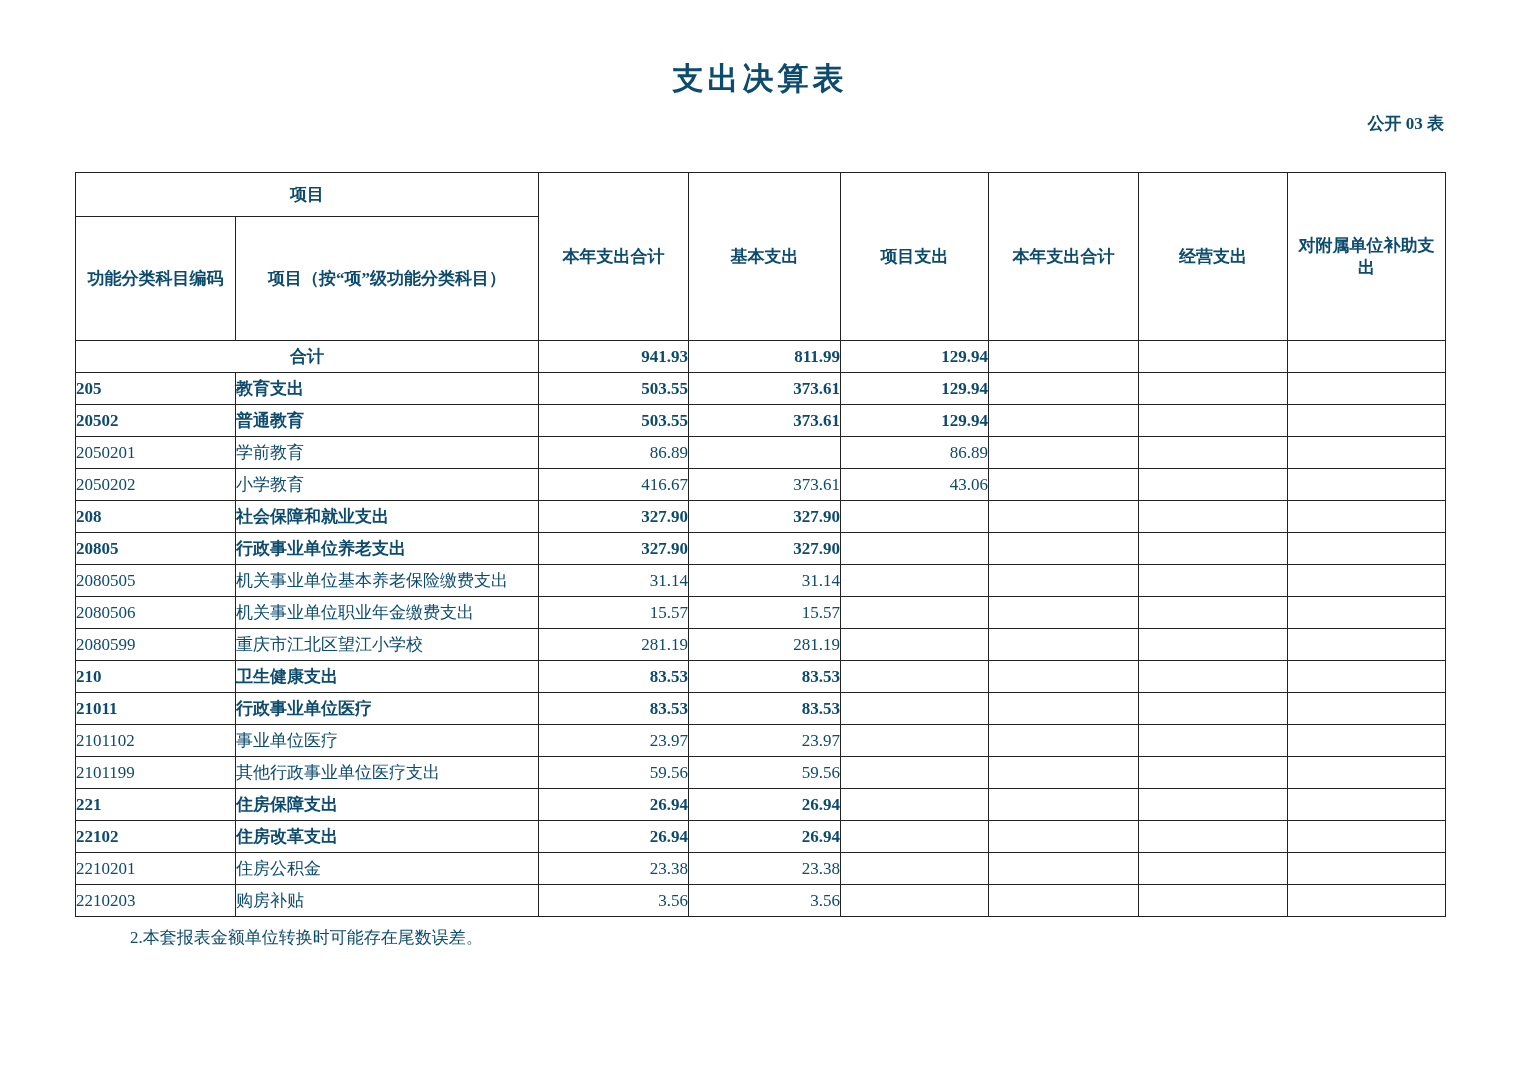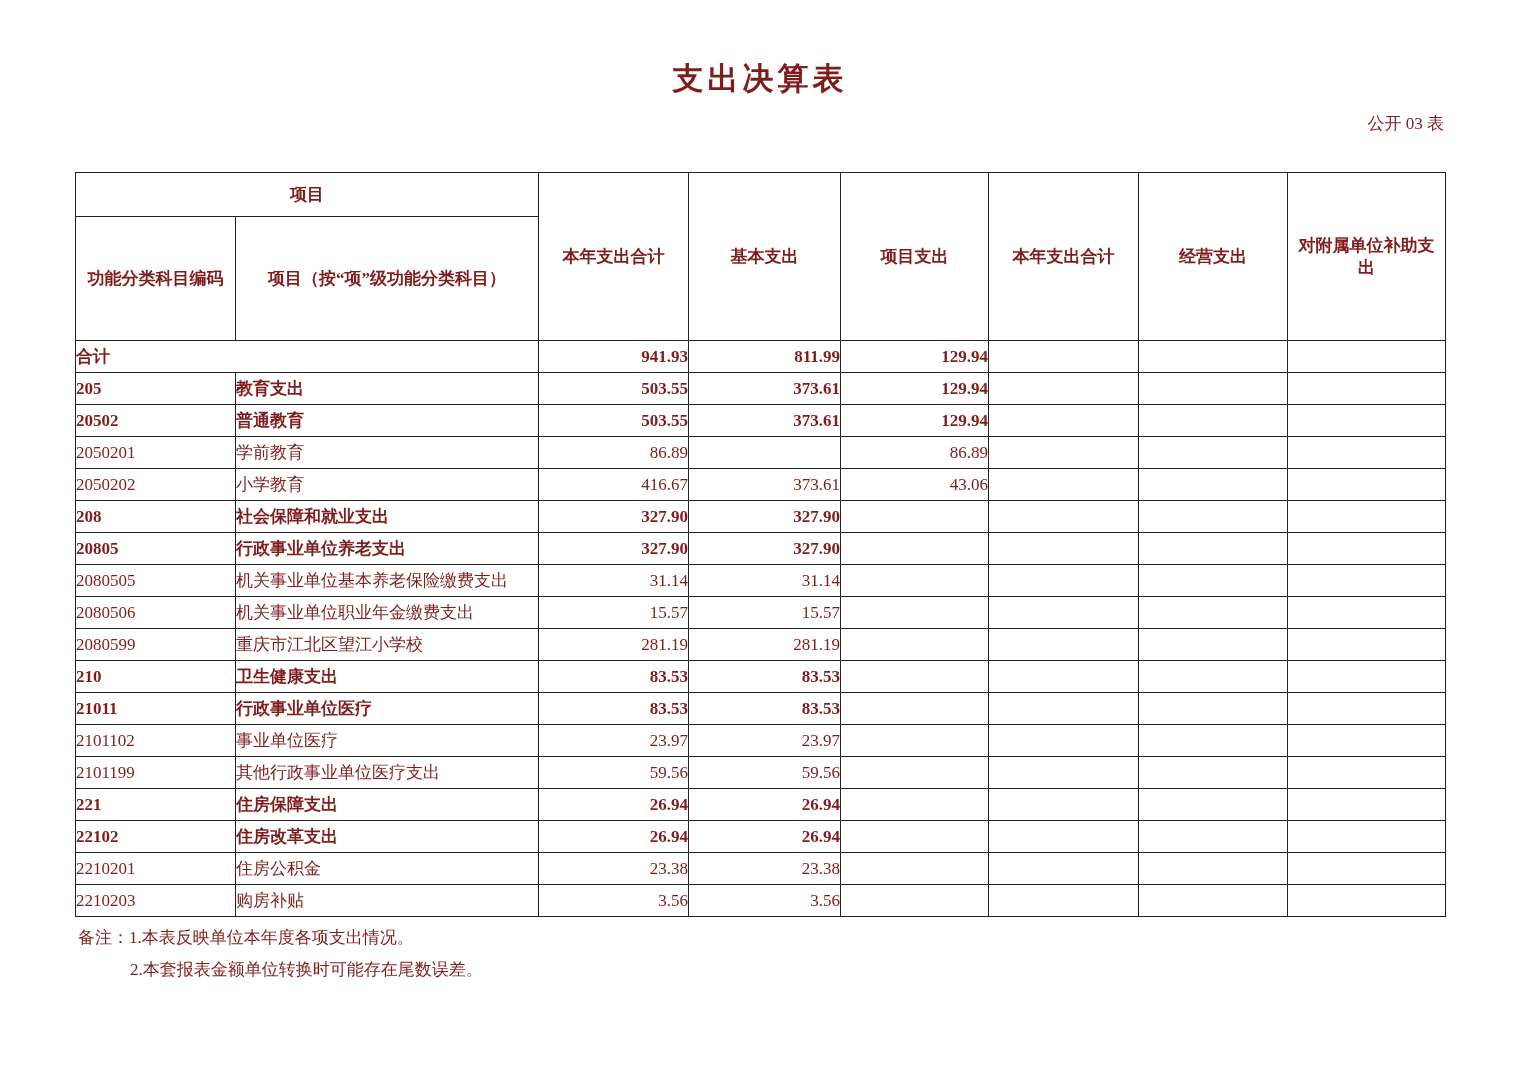--- a/index.html
+++ b/index.html
@@ -1,26 +1,26 @@
 <!DOCTYPE html>
 <html><head>
 <meta charset="utf-8">
 <style>
   html,body { margin:0; padding:0; background:#ffffff; }
   .page {
     position:relative; width:1520px; height:1074px; background:#ffffff;
-    font-family:"Liberation Serif","DejaVu Serif",serif; color:#7f1d1d;
+    font-family:"Liberation Serif","DejaVu Serif",serif; color:#0c4a6e;
     overflow:hidden;
   }
   .title {
     position:absolute; top:58px; left:0; width:100%;
     text-align:center; font-size:31px; font-weight:bold; letter-spacing:4px;
   }
   .form-label {
-    position:absolute; top:112px; right:76px; font-size:17px;
+    position:absolute; top:112px; right:76px; font-size:17px;font-weight:bold;
   }
   .meta-line {
     position:absolute; top:145px; left:78px; right:76px; font-size:17px;
     display:flex; justify-content:space-between; align-items:baseline;
   }
   .publisher-name { margin-left:22px; }
   table.fin {
     position:absolute; top:172px; left:75px; width:1370px;
     border-collapse:collapse; table-layout:fixed; font-size:17px;
     background:#fff;
@@ -31,21 +31,21 @@
   }
   table.fin thead th {
     font-weight:bold; text-align:center; font-size:17px; padding:10px 6px;
   }
   tr.hdr-top { height:44px; }
   tr.hdr-sub { height:124px; }
   tbody tr { height:32px; }
   tbody tr.bold { font-weight:bold; }
   td.code-cell { text-align:left; padding-left:5px; }
   td.name-cell { text-align:left; padding-left:6px; }
-  td.name-cell.merged { text-align:left; padding-left:0; }
+  td.name-cell.merged { text-align:center; padding-left:0; }
   td.num-cell { text-align:right; padding-right:9px; }
   .notes { position:absolute; top:922px; left:78px; font-size:17px; line-height:32px; }
   .note-line-2 { padding-left:52px; }
   .page-number {
     position:absolute; top:1026px; left:0; width:100%;
     text-align:center; font-size:16px; letter-spacing:1px;
   }
 </style>
 </head>
 <body>
@@ -260,18 +260,17 @@
           <td class="num-cell">3.56</td>
           <td class="num-cell"></td>
           <td class="num-cell"></td>
           <td class="num-cell"></td>
           <td class="num-cell"></td>
         </tr>
       </tbody>
   </table>
 
   <div class="notes">
-    <div>备注：1.本表反映单位本年度各项支出情况。</div>
     <div class="note-line-2">2.本套报表金额单位转换时可能存在尾数误差。</div>
   </div>
 
 
 </div>
 
 </body></html>

